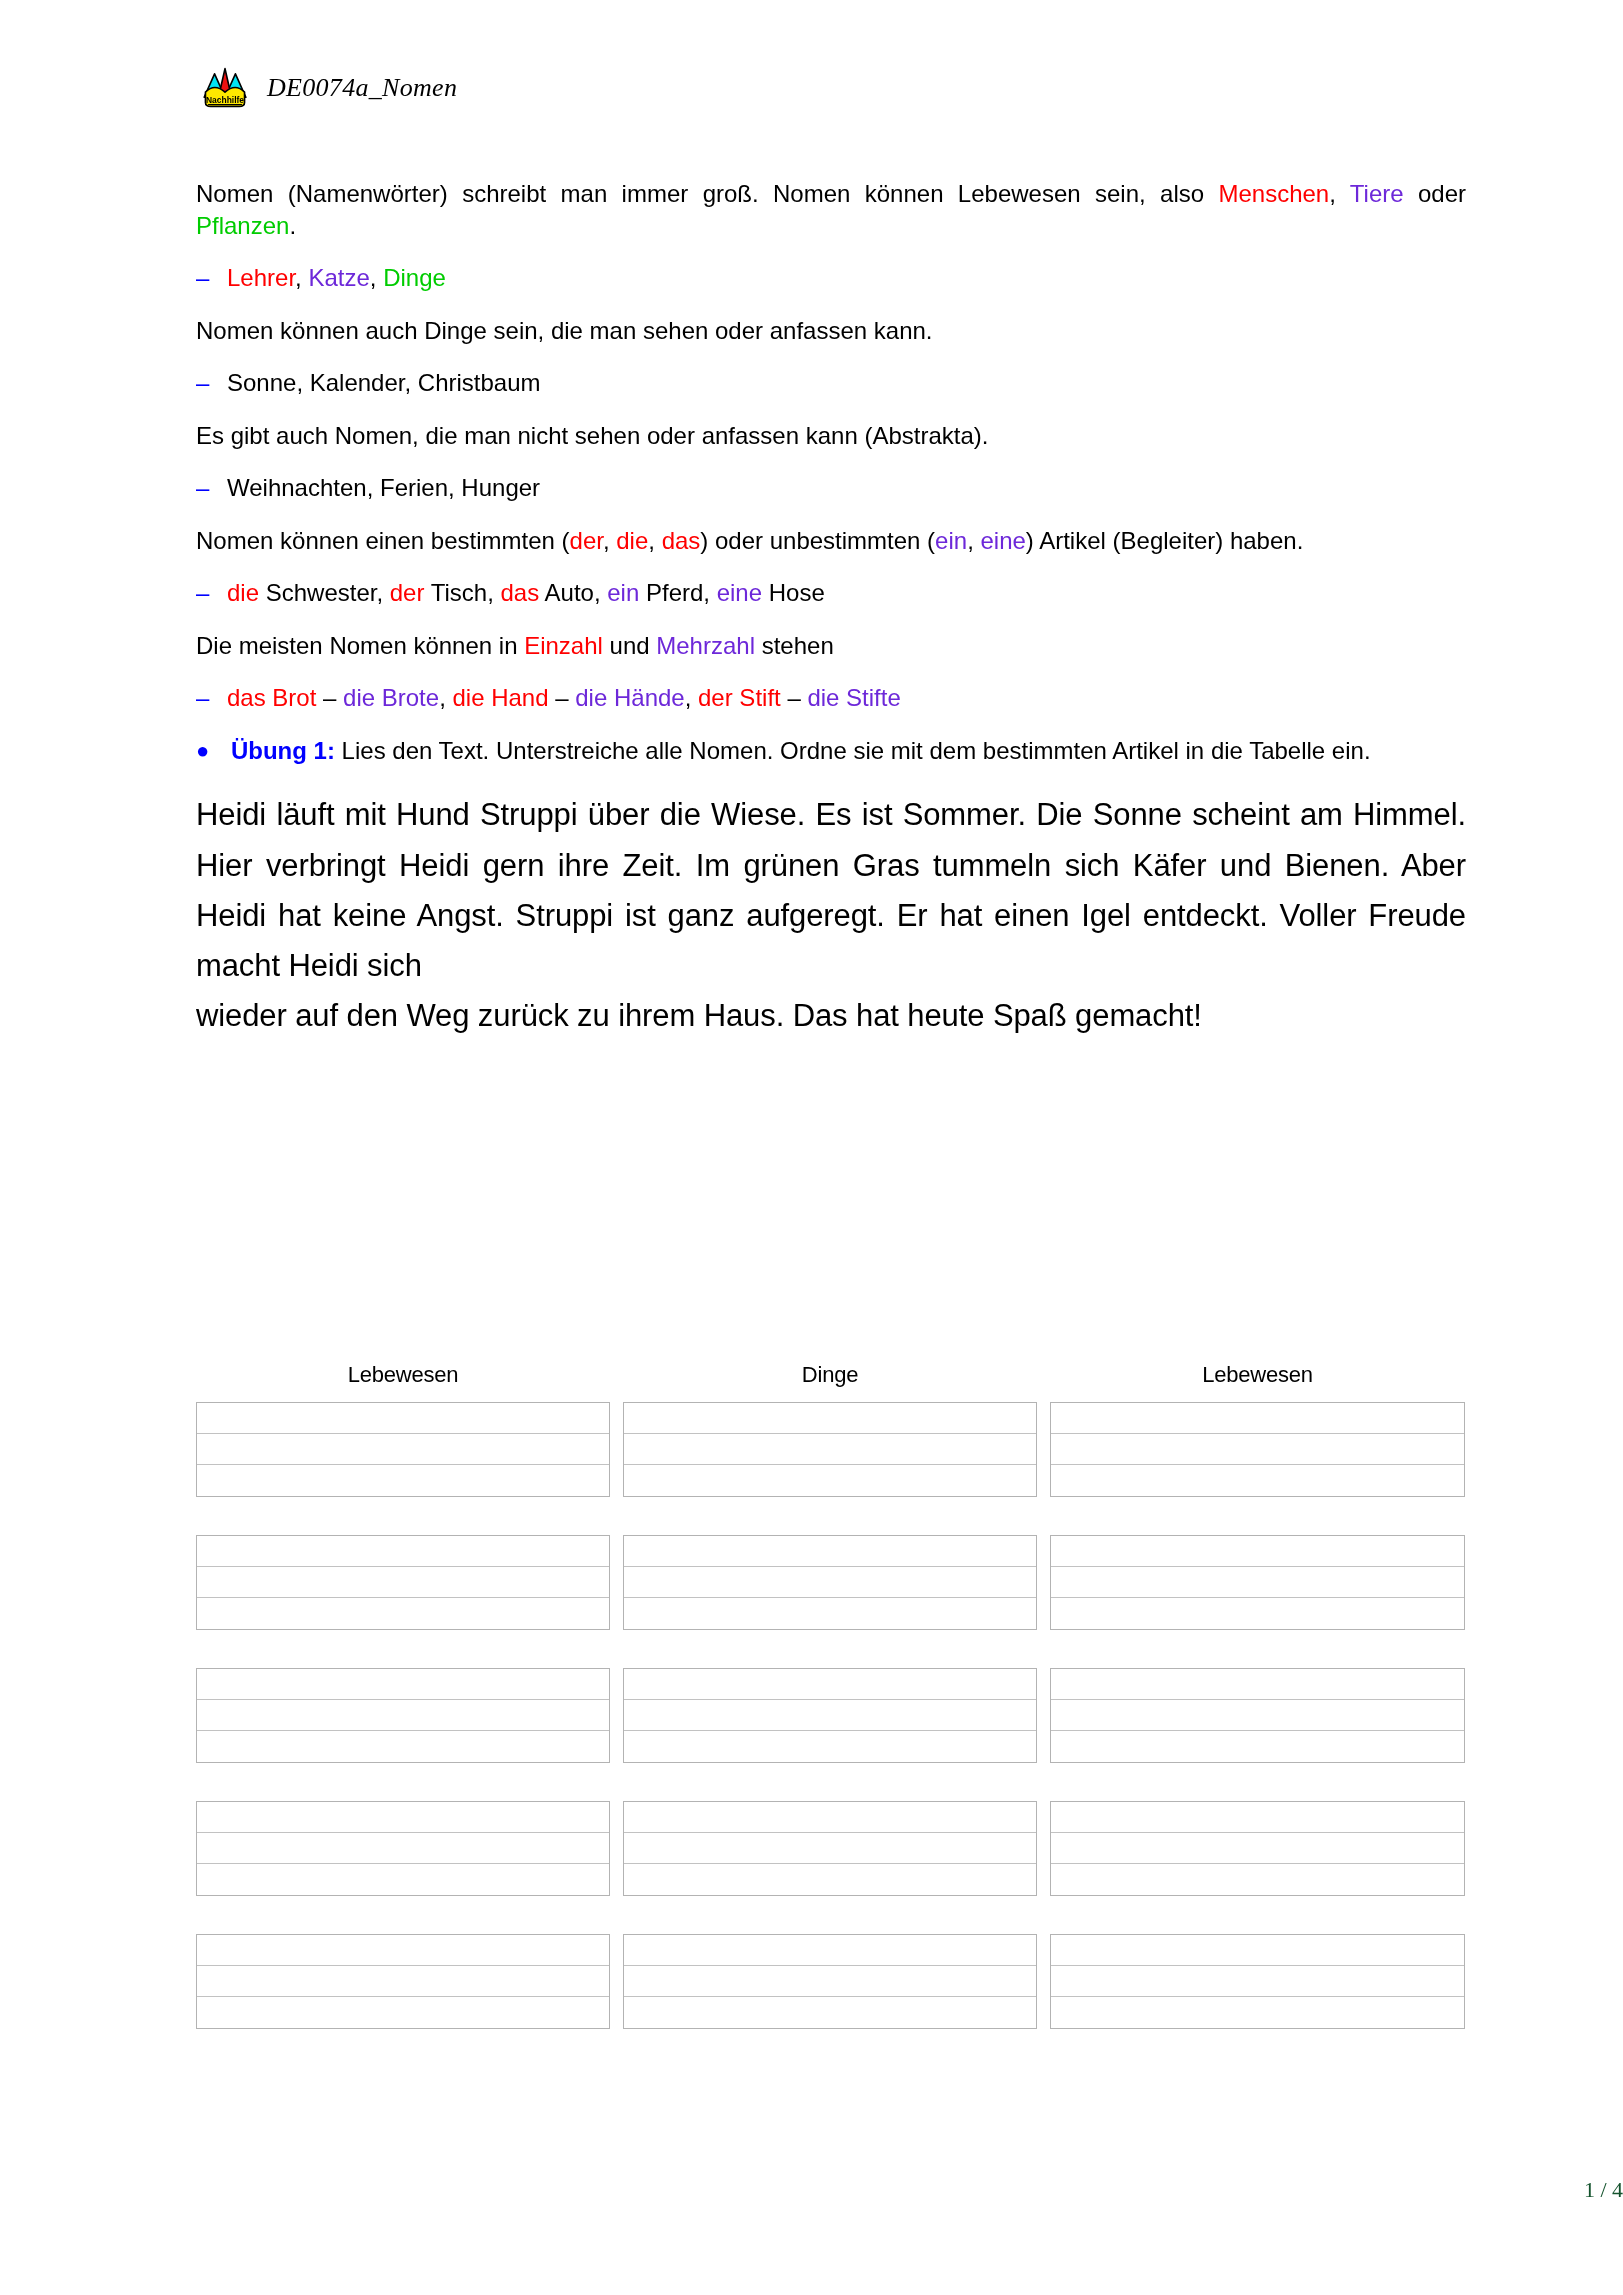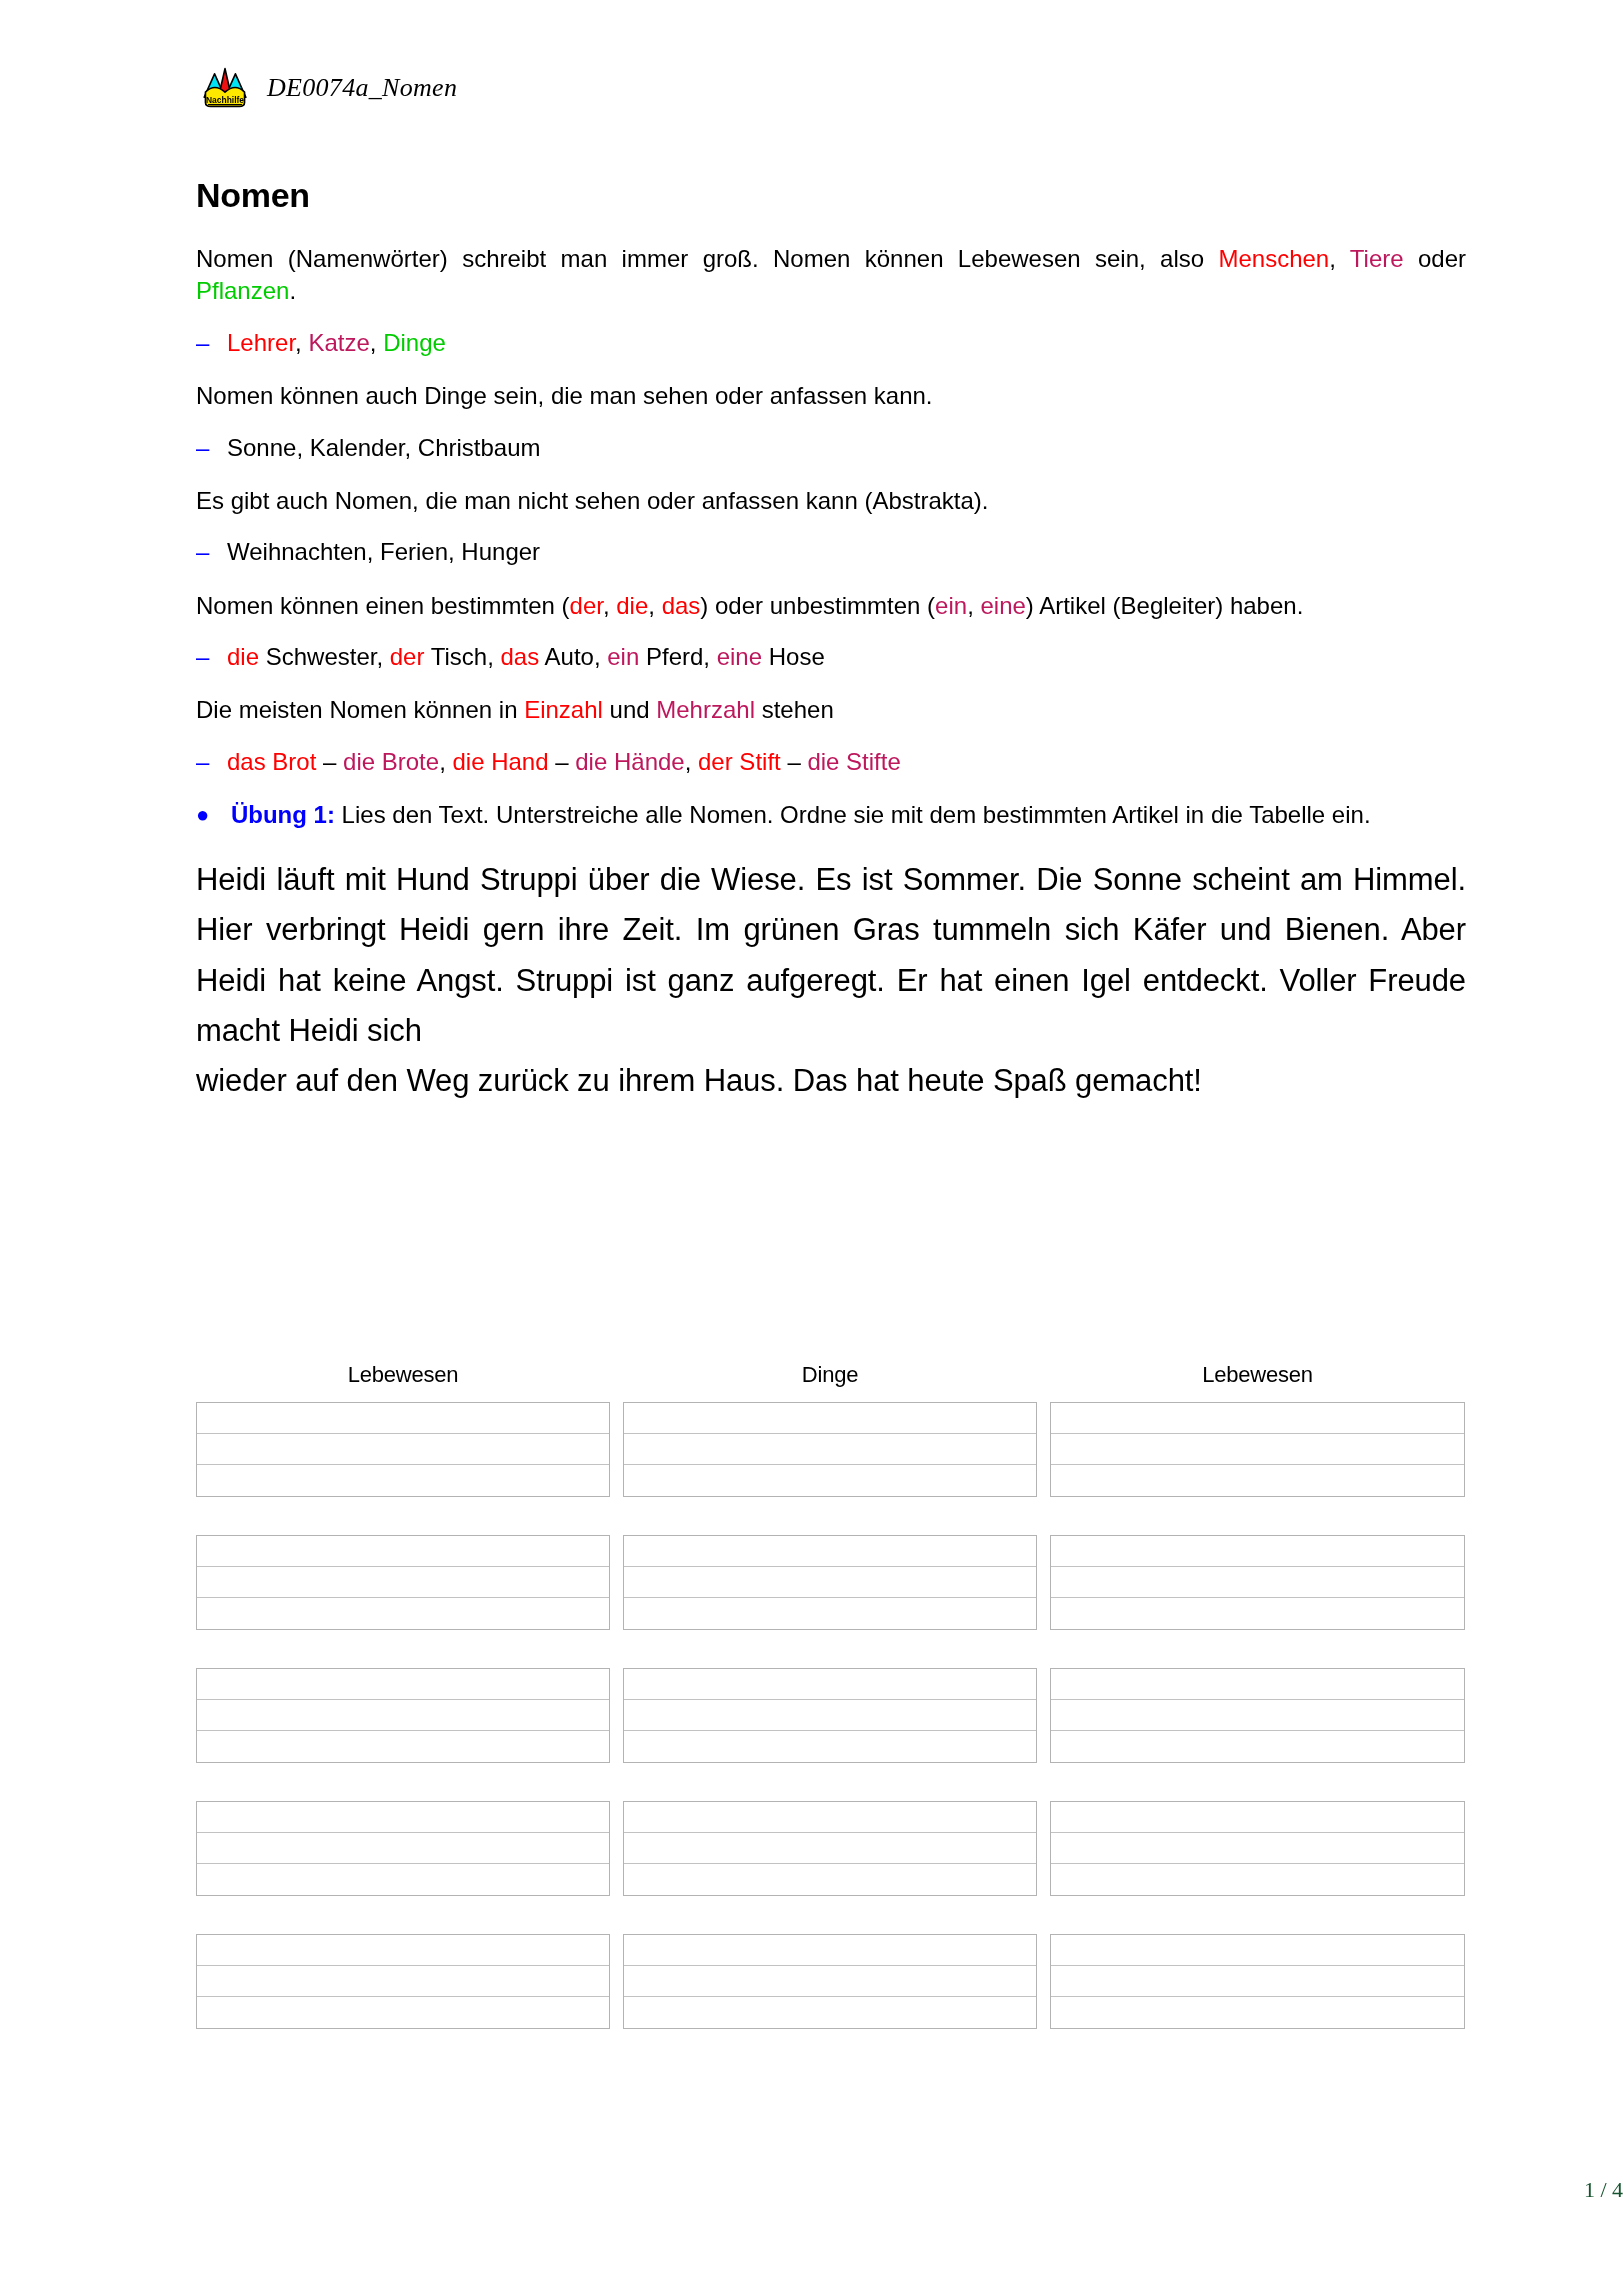--- a/index.html
+++ b/index.html
@@ -111,21 +111,21 @@
     line-height: 1.62;
     margin: 23.6px 0 0 0;
     text-align: justify;
     text-justify: inter-word;
     letter-spacing: -0.1px;
   }
   p.story > span.lastline { display: block; }
 
   
   .red   { color: #ff0000; }
-  .blue  { color: #be185d; }
+  .blue  { color: #6d28d9; }
   .green { color: #00cc00; }
 
   
   .table-wrap {
     position: absolute;
     left: 196px;
     top: 1361px;
     width: 1270px;
   }
   .col-headers {
@@ -195,21 +195,20 @@
         <path d="M8 40 Q22 26 38 40 Q54 26 68 40 L68 56 Q68 62 60 62 L16 62 Q8 62 8 56 Z" fill="#ffe800" stroke="#000000" stroke-width="2.5" stroke-linejoin="round"></path>
         <text x="38" y="57" font-family="Liberation Sans, sans-serif" font-size="13" font-weight="bold" text-anchor="middle" fill="#000000">Nachhilfe</text>
         <line x1="12" y1="59" x2="64" y2="59" stroke="#000000" stroke-width="1.6"></line>
       </svg>
     </div>
     <div class="header-title">DE0074a_Nomen</div>
   </div>
 
   <div class="content">
 
-    <h1 class="doc-title">Nomen</h1>
 
     <p class="para"><span>Nomen (Namenwörter) schreibt man immer groß. Nomen können Lebewesen sein, also </span><span class="red">Menschen</span><span>, </span><span class="blue">Tiere</span><span> oder </span><span class="green">Pflanzen</span><span>.</span></p>
 
     <div class="bullet-line">
       <span class="dash">–</span>
       <span><span class="red">Lehrer</span><span>, </span><span class="blue">Katze</span><span>, </span><span class="green">Dinge</span></span>
     </div>
 
     <p class="para nojust">Nomen können auch Dinge sein, die man sehen oder anfassen kann.</p>
 

